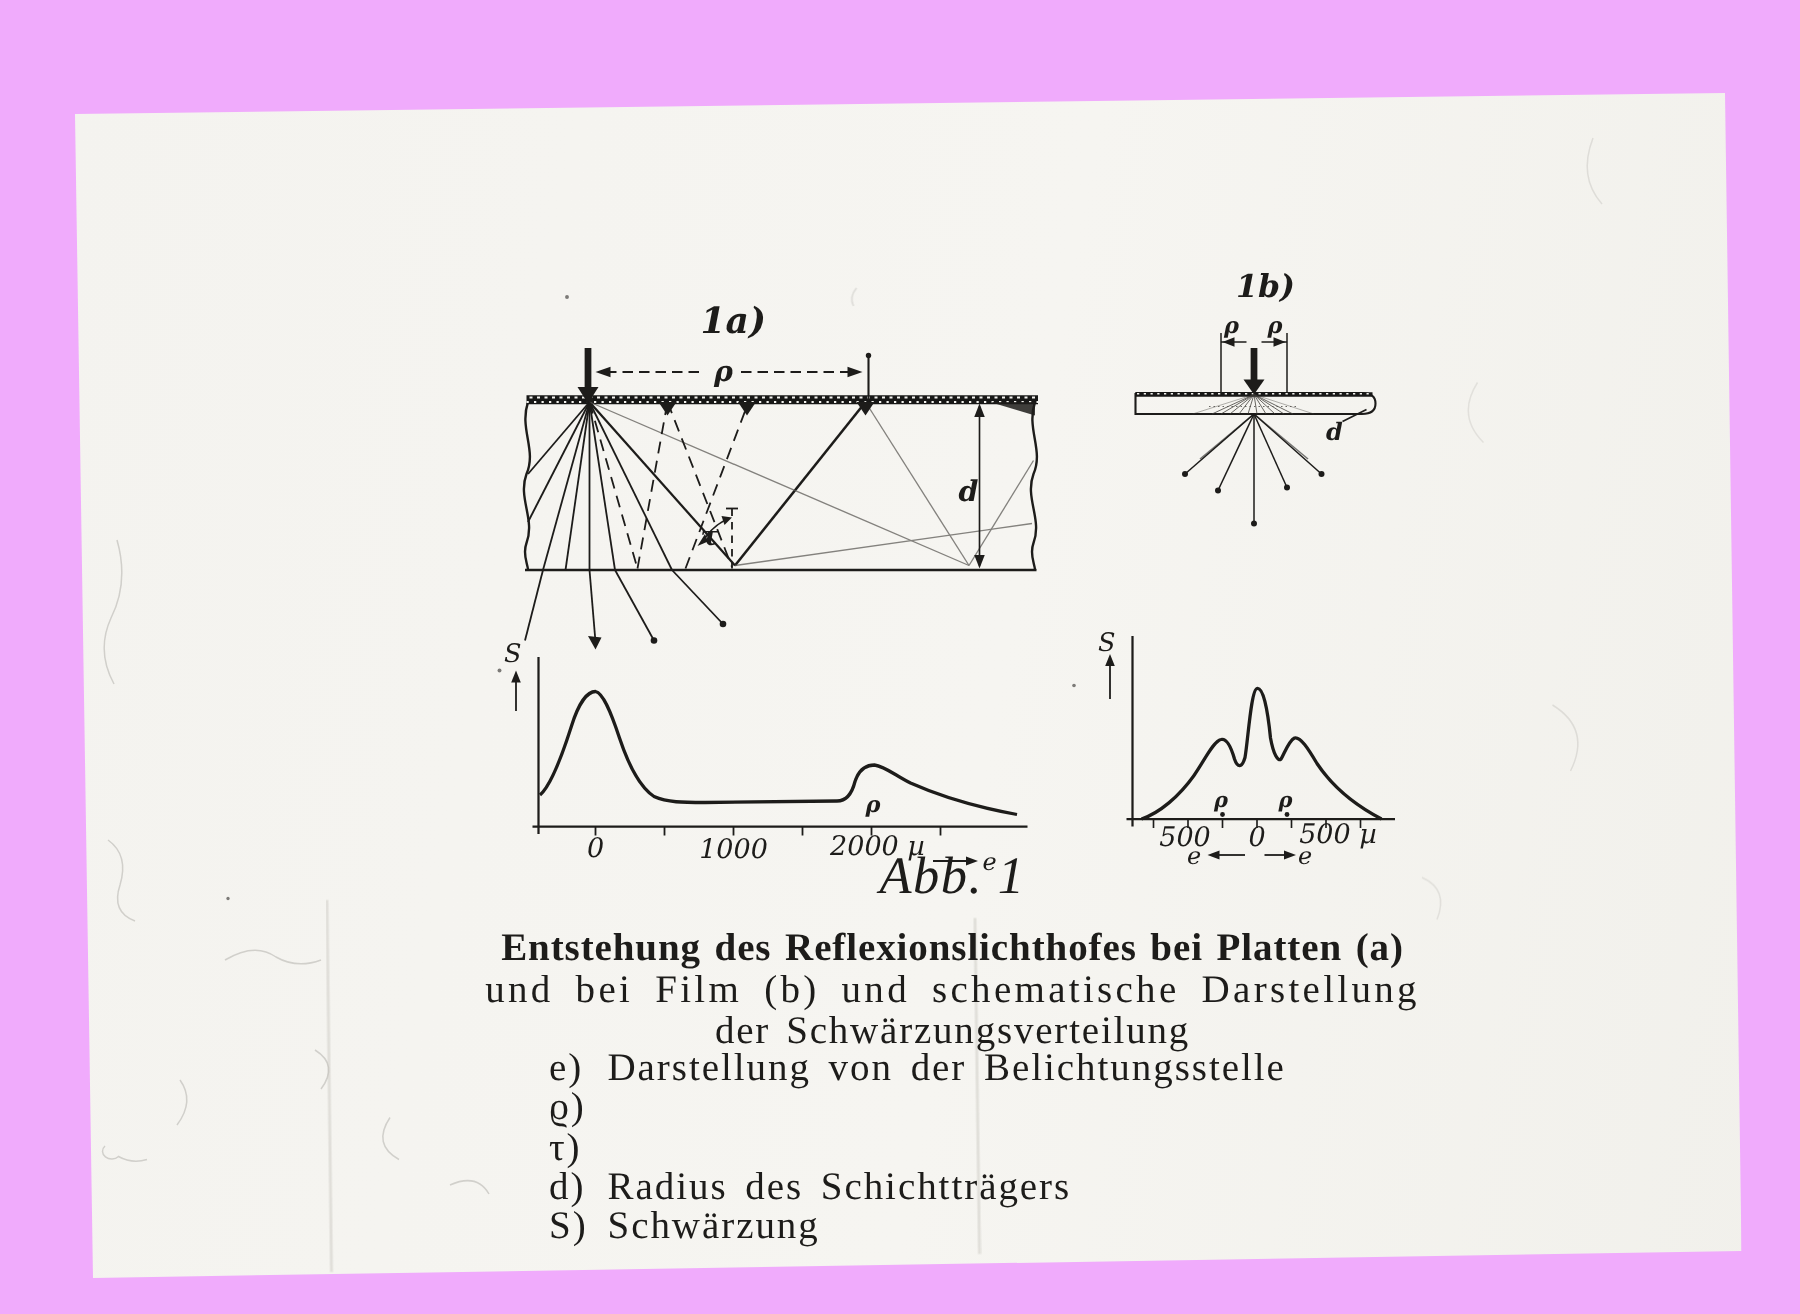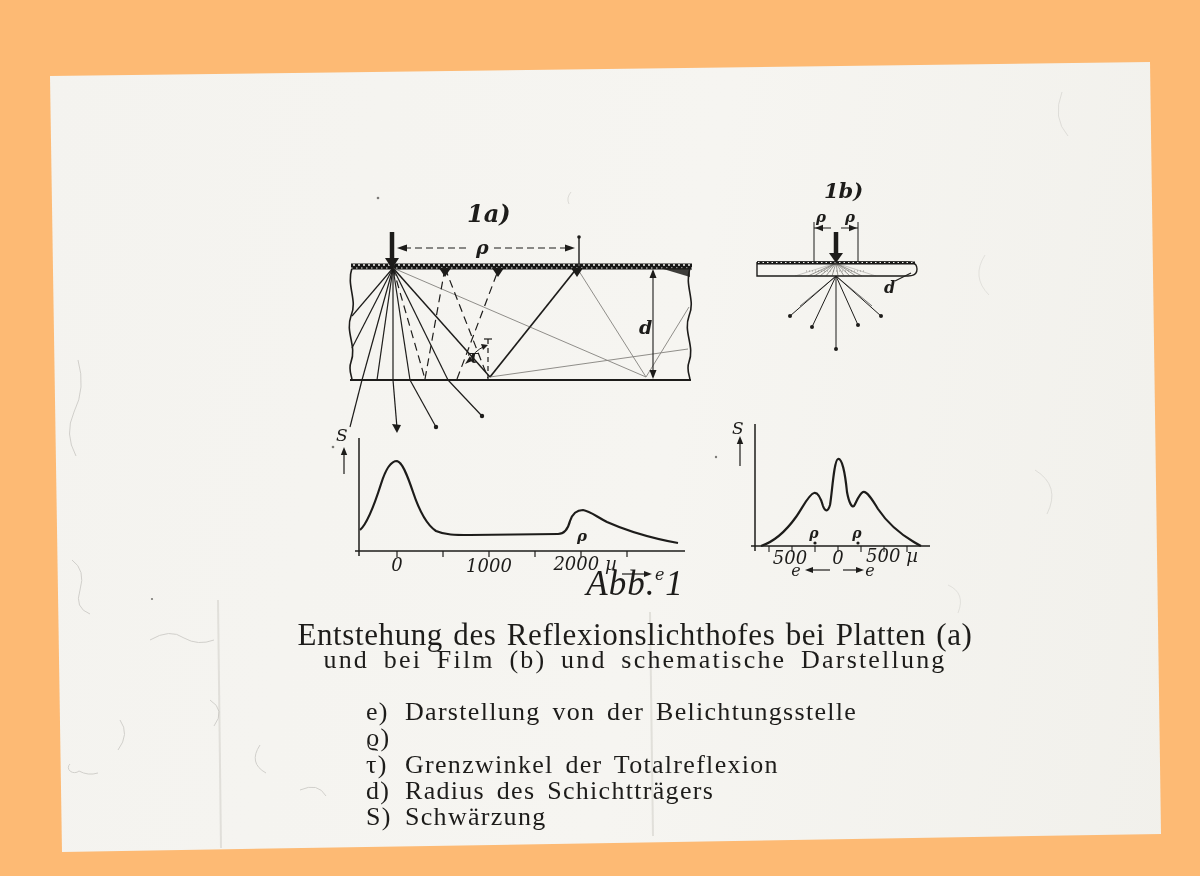--- a/index.html
+++ b/index.html
@@ -1,25 +1,25 @@
 <!DOCTYPE html>
 <html><head>
 <meta charset="utf-8">
 <style>
   html,body{margin:0;padding:0;background:#060606;}
-  #canvas{position:relative;width:1200px;height:876px;background:#fdba74;overflow:hidden;
+  #canvas{position:relative;width:1200px;height:876px;background:#f0abfc;overflow:hidden;
           font-family:"Liberation Serif","DejaVu Serif",serif;}
   #paper{position:absolute;inset:0;
          clip-path:polygon(50px 76px,1150px 62px,1161px 834px,62px 852px);
          background:linear-gradient(100deg,#e9e7e2 0%,#f4f3ef 4%,#f6f5f1 55%,#f1f0eb 100%);}
   #ink{position:absolute;left:0;top:0;}
   .cap{position:absolute;color:#1d1c1a;}
   .cap-center{width:760px;left:255px;text-align:center;}
   .cap-title{top:564px;font-size:35px;letter-spacing:1px;font-style:italic;}
-  .cap-l1{top:617px;font-size:31px;letter-spacing:0.6px;word-spacing:2px;}
+  .cap-l1{top:617px;font-size:26px;letter-spacing:0.6px;word-spacing:2px;font-weight:bold;}
   .cap-l2{top:645px;font-size:26px;letter-spacing:2.2px;word-spacing:6px;text-align:center;}
   .cap-l3{top:672px;font-size:26px;letter-spacing:1.2px;word-spacing:3px;}
   #legend{position:absolute;left:366px;top:699px;color:#1d1c1a;font-size:26px;
           letter-spacing:1.3px;word-spacing:4px;}
   .leg-row{display:flex;height:26.3px;line-height:26.3px;}
   .leg-sym{min-width:39px;}
   svg text{fill:#1d1c1a;}
   .hand{font-family:"DejaVu Serif","Liberation Serif",serif;font-style:italic;}
   .hand-b{font-family:"DejaVu Serif","Liberation Serif",serif;font-style:italic;font-weight:bold;}
 </style>
@@ -282,32 +282,32 @@
       <text class="hand-b" x="814" y="538" font-size="14" stroke="none" text-anchor="middle">ρ</text>
       <text class="hand-b" x="857" y="538" font-size="14" stroke="none" text-anchor="middle">ρ</text>
       <text class="hand" x="796" y="576" font-size="16" stroke="none" text-anchor="middle">e</text>
       <text class="hand" x="870" y="576" font-size="16" stroke="none" text-anchor="middle">e</text>
     </g>
   </svg>
 
   <div class="cap cap-center cap-title">Abb. 1</div>
   <div class="cap cap-center cap-l1">Entstehung des Reflexionslichthofes bei Platten (a)</div>
   <div class="cap cap-center cap-l2">und bei Film (b) und schematische Darstellung</div>
+  <div class="cap cap-center cap-l3">der Schwärzungsverteilung</div>
 
   <div id="legend">
     <div class="leg-row">
       <span class="leg-sym">e)</span>
       <span>Darstellung von der Belichtungsstelle</span>
     </div>
     <div class="leg-row">
       <span class="leg-sym">ϱ)</span>
     </div>
     <div class="leg-row">
       <span class="leg-sym">τ)</span>
-      <span>Grenzwinkel der Totalreflexion</span>
     </div>
     <div class="leg-row">
       <span class="leg-sym">d)</span>
       <span>Radius des Schichtträgers</span>
     </div>
     <div class="leg-row">
       <span class="leg-sym">S)</span>
       <span>Schwärzung</span>
     </div>
   </div>

